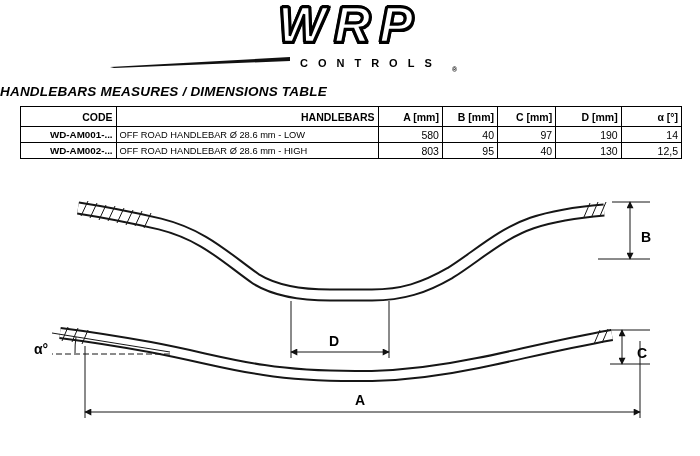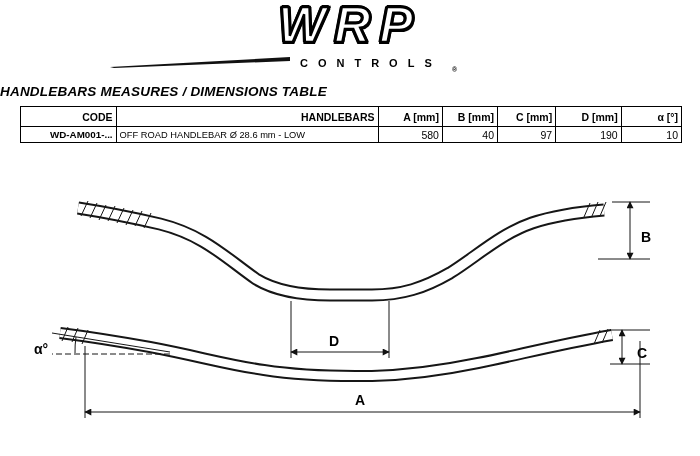--- a/index.html
+++ b/index.html
@@ -98,21 +98,30 @@
       </tr>
     </thead>
     <tbody>
       <tr>
         <td class="code">WD-AM001-...</td>
         <td class="desc">OFF ROAD HANDLEBAR Ø 28.6 mm - LOW</td>
         <td>580</td>
         <td>40</td>
         <td>97</td>
         <td>190</td>
-        <td>10</td>
+        <td>14</td>
+      </tr>
+      <tr>
+        <td class="code">WD-AM002-...</td>
+        <td class="desc">OFF ROAD HANDLEBAR Ø 28.6 mm - HIGH</td>
+        <td>803</td>
+        <td>95</td>
+        <td>40</td>
+        <td>130</td>
+        <td>12,5</td>
       </tr>
     </tbody>
   </table>
 
   <svg class="drawing" width="700" height="270" viewBox="0 0 700 270">
     <defs>
       <marker id="arr" viewBox="0 0 10 10" refX="9" refY="5" markerWidth="9" markerHeight="7" orient="auto-start-reverse">
         <path d="M0,0 L10,5 L0,10 z" fill="#111"></path>
       </marker>
     </defs>

